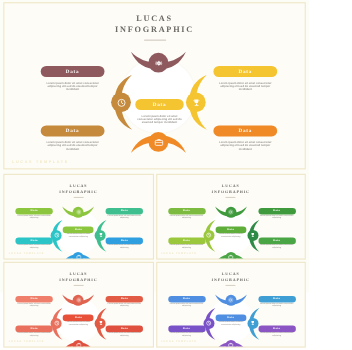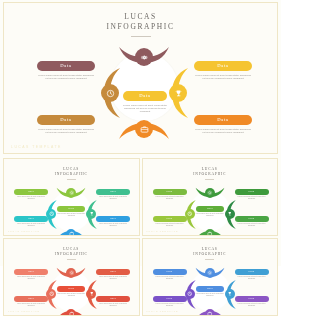--- a/index.html
+++ b/index.html
@@ -6,20 +6,21 @@
   html, body {
     width: 281px; height: 318px;
     background: #ffffff;
     font-family: "Liberation Sans", sans-serif;
     overflow: hidden;
   }
   .page {
     position: relative;
     width: 281px; height: 266px;
     background: #fdfdf8;
+    font-weight: bold;
   }
 
   
   .hero {
     position: absolute;
     left: 3px; top: 2px;
     width: 275px; height: 152px;
     background: #fdfcf7;
     border: 1px solid #efe6c6;
   }

